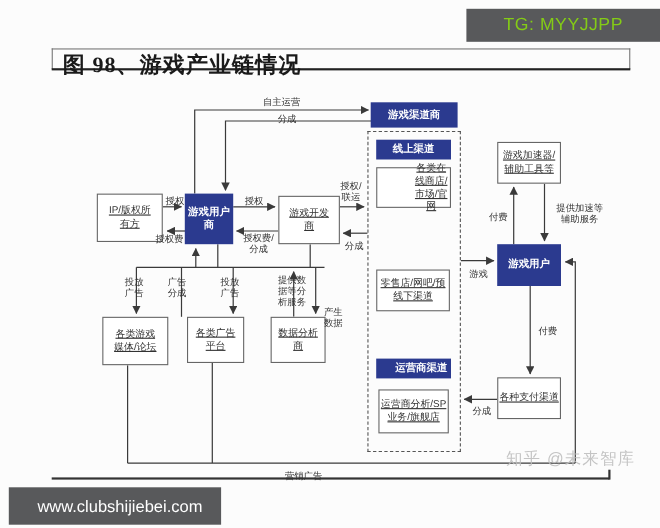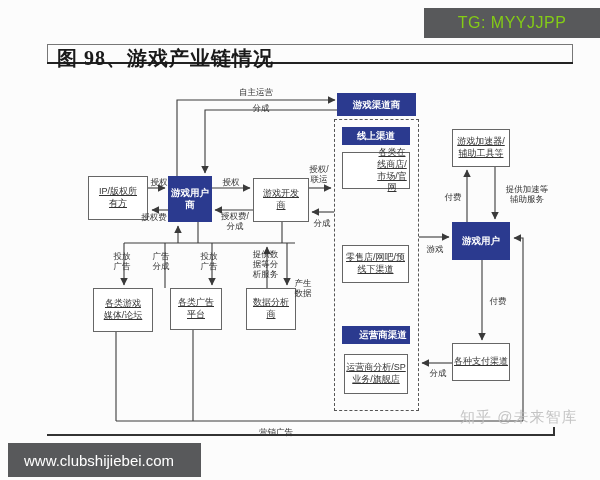--- a/index.html
+++ b/index.html
@@ -12,21 +12,21 @@
   *{margin:0;padding:0;box-sizing:border-box;}
   body{background:#ffffff;font-family:"Liberation Sans","DejaVu Sans",sans-serif;}
   #stage{position:relative;width:600px;height:480px;background:#fcfcfc;overflow:hidden;}
 
   .tagbox{position:absolute;left:424px;top:8px;width:176px;height:30px;background:var(--header-gray);
     color:#84cc16;font-size:16px;display:flex;align-items:center;justify-content:center;letter-spacing:.5px;}
   .figtitle{position:absolute;left:57px;top:45px;font-family:"Liberation Serif","DejaVu Serif",serif;
     font-weight:bold;font-size:20px;color:#1a1a1a;letter-spacing:1px;}
   .rule{position:absolute;background:#777;}
   .sitebar{position:absolute;left:8px;top:443px;width:193px;height:34px;background:var(--header-gray);
-    color:#fff;font-size:15px;display:flex;align-items:center;padding-left:16px;}
+    color:#fff;font-size:15px;display:flex;align-items:center;padding-left:26px;}
   .zhihu{position:absolute;left:424px;top:408px;font-size:15px;font-weight:normal;color:var(--watermark);
     letter-spacing:1px;z-index:5;opacity:.9;margin-left:36px;}
 
   svg#wires{position:absolute;left:0;top:0;z-index:1;}
   svg#wires path{fill:none;stroke:var(--line);stroke-width:1.1px;}
   svg#wires .arrowhead{fill:var(--line);stroke:none;}
 
   .box{position:absolute;display:flex;align-items:center;justify-content:center;text-align:center;
     white-space:pre-line;z-index:2;}
   .white{background:#fff;border:1px solid var(--box-border);color:#333;font-size:9px;line-height:1.3;text-decoration:underline;}

